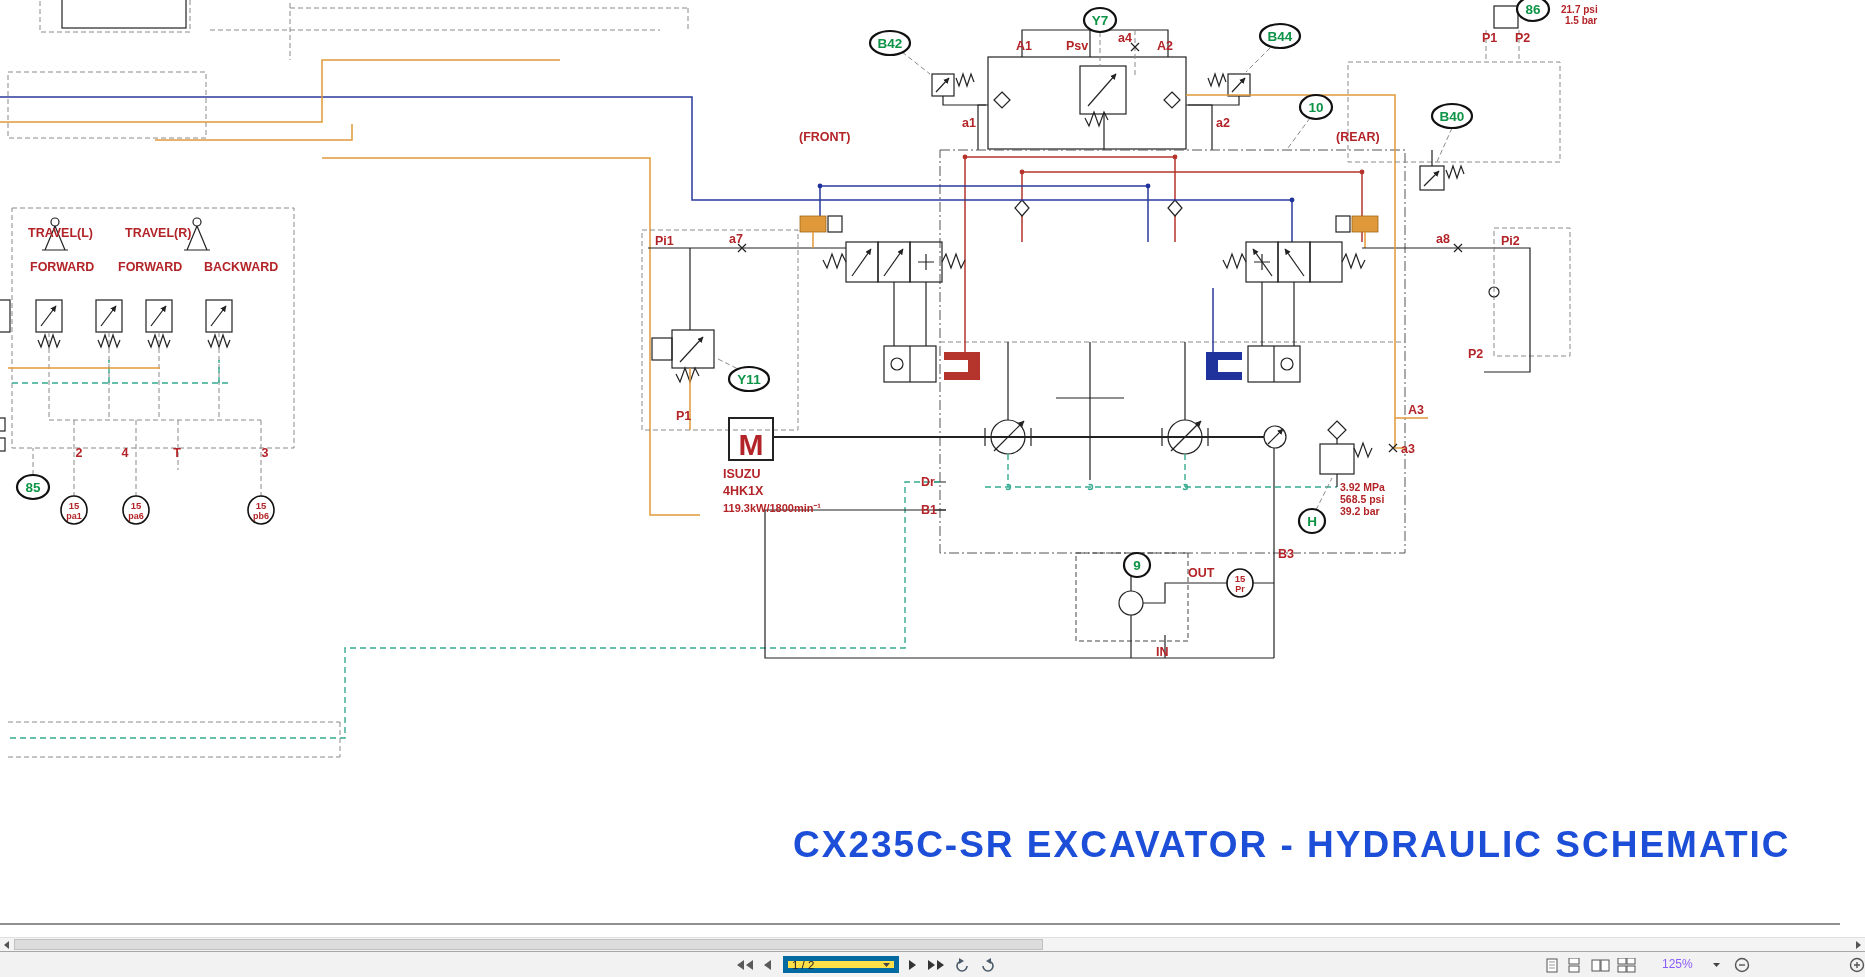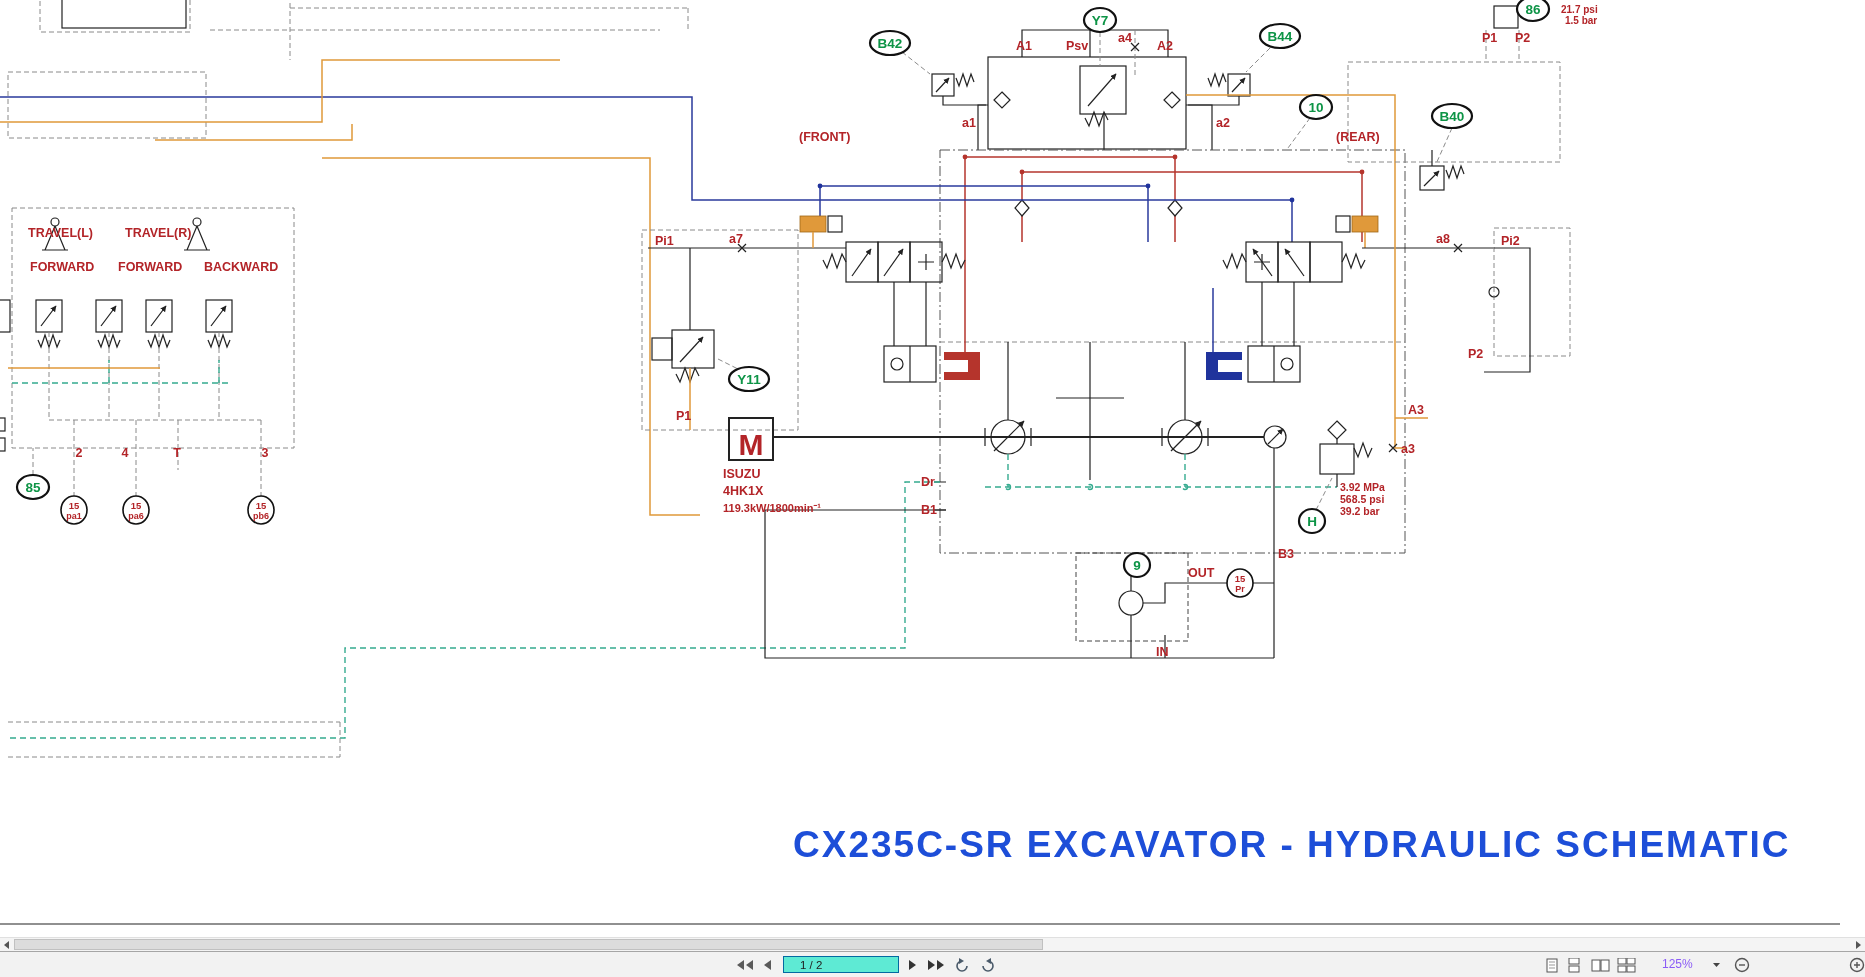--- a/index.html
+++ b/index.html
@@ -31,22 +31,22 @@
 
   .hscroll{position:absolute;left:0;top:937px;width:1865px;height:14px;background:#f4f4f4;
            border-top:1px solid #e0e0e0;box-sizing:border-box;}
   .sb-btn{position:absolute;top:1px;width:14px;height:12px;display:flex;align-items:center;justify-content:center;}
   .sb-thumb{position:absolute;left:14px;top:1px;width:1029px;height:11px;background:#dcdcdc;
             border:1px solid #c0c0c0;box-sizing:border-box;}
 
   .toolbar{position:absolute;left:0;top:951px;width:1865px;height:26px;background:#f2f2f2;
            border-top:1px solid #a6a6a6;box-sizing:border-box;}
   .tbtn{position:absolute;top:4px;height:18px;display:flex;align-items:center;justify-content:center;}
-  .pagefield{position:absolute;left:783px;top:4px;width:116px;height:17px;background:#5eead4;
-             border:1px solid #0369a1;box-sizing:border-box;display:flex;align-items:center;padding:0 16px;}
+  .pagefield{position:absolute;left:783px;top:4px;width:116px;height:17px;background:#fde047;
+             border:5px solid #0369a1;box-sizing:border-box;display:flex;align-items:center;padding:0 4px;}
   .pagefield input{border:none;outline:none;background:transparent;width:90px;
                    font-size:11.5px;color:#222;font-family:"Liberation Sans",sans-serif;padding:0;}
   .zoomtxt{position:absolute;left:1662px;top:5px;font-size:12px;color:#8b5cf6;}
 </style>
 </head>
 <body>
 
 <div class="stage">
   <div class="page">
 

